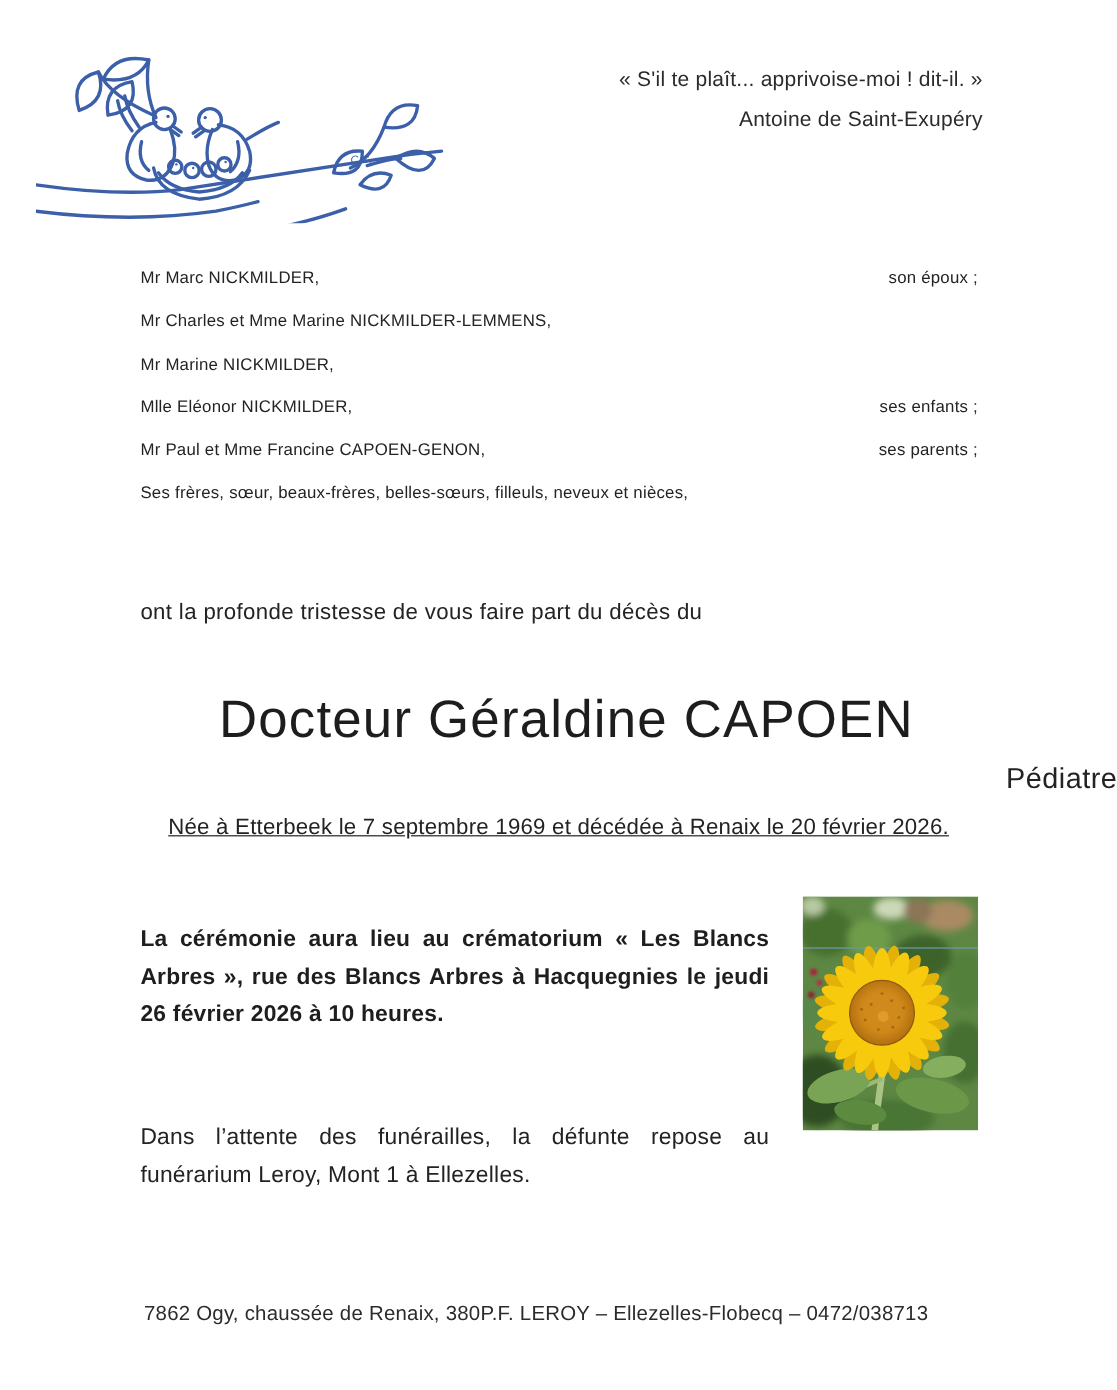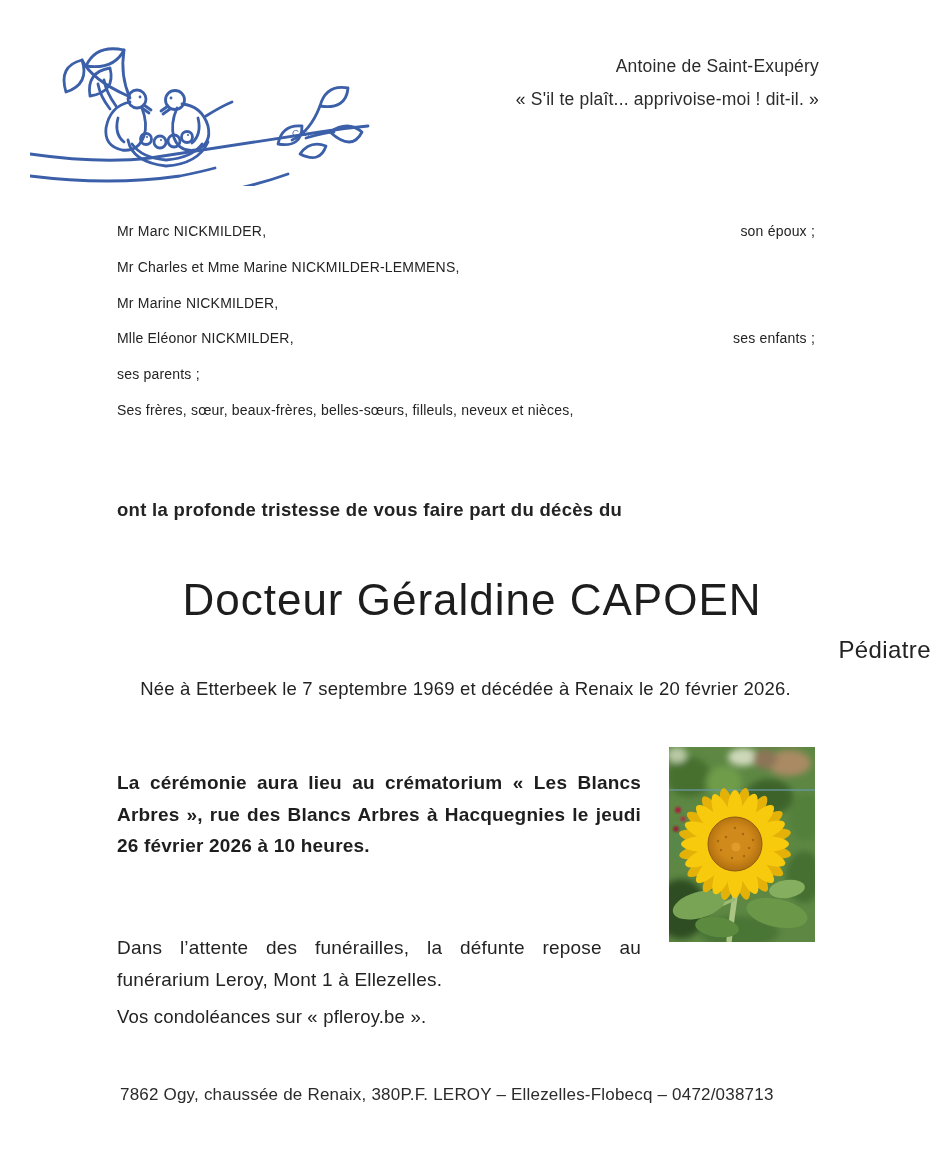--- a/index.html
+++ b/index.html
@@ -14,28 +14,28 @@
   .quote-block{
     position:absolute;top:50px;right:112px;
     text-align:right;font-size:17.5px;line-height:33px;color:#2b2b2b;
     letter-spacing:.2px;
   }
   .birds-svg{position:absolute;left:30px;top:36px;width:340px;height:150px;}
   .family-list{position:absolute;left:117px;right:116px;top:223px;}
   .family-row{display:flex;justify-content:space-between;align-items:baseline;height:35.8px;font-size:14px;letter-spacing:.2px;}
   .family-name{white-space:nowrap;}
   .family-relation{white-space:nowrap;}
-  .intro-line{position:absolute;left:117px;top:498px;font-size:18.5px;line-height:24px;letter-spacing:.3px;font-weight:bold;}
+  .intro-line{position:absolute;left:117px;top:498px;font-size:18.5px;line-height:24px;letter-spacing:.3px;}
   .deceased-name{
     position:absolute;left:0;right:0;top:574px;
     text-align:center;font-size:44px;line-height:52px;font-weight:400;
     letter-spacing:1px;color:#1d1d1d;padding-left:13px;
   }
   .deceased-profession{position:absolute;left:0;right:0;top:635px;text-align:right;font-size:24px;line-height:30px;letter-spacing:.4px;}
-  .life-dates{position:absolute;left:0;right:0;top:676px;text-align:center;font-size:18.5px;line-height:26px;letter-spacing:.2px;}
+  .life-dates{position:absolute;left:0;right:0;top:676px;text-align:center;font-size:18.5px;line-height:26px;letter-spacing:.2px;text-decoration:underline;}
   .para{
     position:absolute;left:117px;width:524px;
     font-size:19px;line-height:31.5px;letter-spacing:.2px;
     text-align:justify;text-align-last:left;
   }
   .para-ceremony{top:767px;font-weight:700;color:#1e1e1e;}
   .para-repose{top:894px;margin-top:38px;}
   .condolences-line{position:absolute;left:117px;top:1004px;font-size:18.5px;line-height:26px;letter-spacing:.2px;}
   .sunflower-photo{position:absolute;left:669px;top:747px;width:146px;height:195px;display:block;}
   .footer{
@@ -96,58 +96,58 @@
       <circle cx="141" cy="62" r="1.4"></circle>
       <circle cx="117" cy="101" r="1"></circle>
       <circle cx="131" cy="104" r="1"></circle>
       <circle cx="145" cy="103" r="1"></circle>
       <circle cx="158" cy="99" r="1"></circle>
     </g>
     <text x="262" y="100" font-size="9" font-style="italic" fill="#3b5fa8" stroke="none">C.C.</text>
   </svg>
 
   <div class="quote-block">
+    <div>« S'il te plaît... apprivoise-moi ! dit-il. »</div>
     <div>Antoine de Saint-Exupéry</div>
-    <div>« S'il te plaît... apprivoise-moi ! dit-il. »</div>
   </div>
 
   <div class="family-list">
     <div class="family-row">
       <span class="family-name">Mr Marc NICKMILDER,</span>
       <span class="family-relation">son époux ;</span>
     </div>
     <div class="family-row">
       <span class="family-name">Mr Charles et Mme Marine NICKMILDER-LEMMENS,</span>
       <span class="family-relation"></span>
     </div>
     <div class="family-row">
       <span class="family-name">Mr Marine NICKMILDER,</span>
       <span class="family-relation"></span>
     </div>
     <div class="family-row">
       <span class="family-name">Mlle Eléonor NICKMILDER,</span>
       <span class="family-relation">ses enfants ;</span>
     </div>
     <div class="family-row">
+      <span class="family-name">Mr Paul et Mme Francine CAPOEN-GENON,</span>
       <span class="family-relation">ses parents ;</span>
     </div>
     <div class="family-row">
       <span class="family-name">Ses frères, sœur, beaux-frères, belles-sœurs, filleuls, neveux et nièces,</span>
       <span class="family-relation"></span>
     </div>
   </div>
 
   <div class="intro-line">ont la profonde tristesse de vous faire part du décès du</div>
   <div class="deceased-name">Docteur Géraldine CAPOEN</div>
   <div class="deceased-profession">Pédiatre</div>
   <div class="life-dates">Née à Etterbeek le 7 septembre 1969 et décédée à Renaix le 20 février 2026.</div>
 
   <div class="para para-ceremony">La cérémonie aura lieu au crématorium « Les Blancs Arbres », rue des Blancs Arbres à Hacquegnies le jeudi 26 février 2026 à 10 heures.</div>
   <div class="para para-repose">Dans l’attente des funérailles, la défunte repose au funérarium Leroy, Mont 1 à Ellezelles.</div>
-  <div class="condolences-line">Vos condoléances sur « pfleroy.be ».</div>
 
   <svg class="sunflower-photo" viewBox="0 0 146 195" aria-hidden="true">
     <defs>
       <radialGradient id="diskGrad" cx="50%" cy="48%" r="60%">
         <stop offset="0%" stop-color="#dd9a28"></stop>
         <stop offset="55%" stop-color="#cd8618"></stop>
         <stop offset="100%" stop-color="#a5650e"></stop>
       </radialGradient>
       <filter id="blurBg" x="-30%" y="-30%" width="160%" height="160%">
           <feGaussianBlur stdDeviation="3"></feGaussianBlur>

